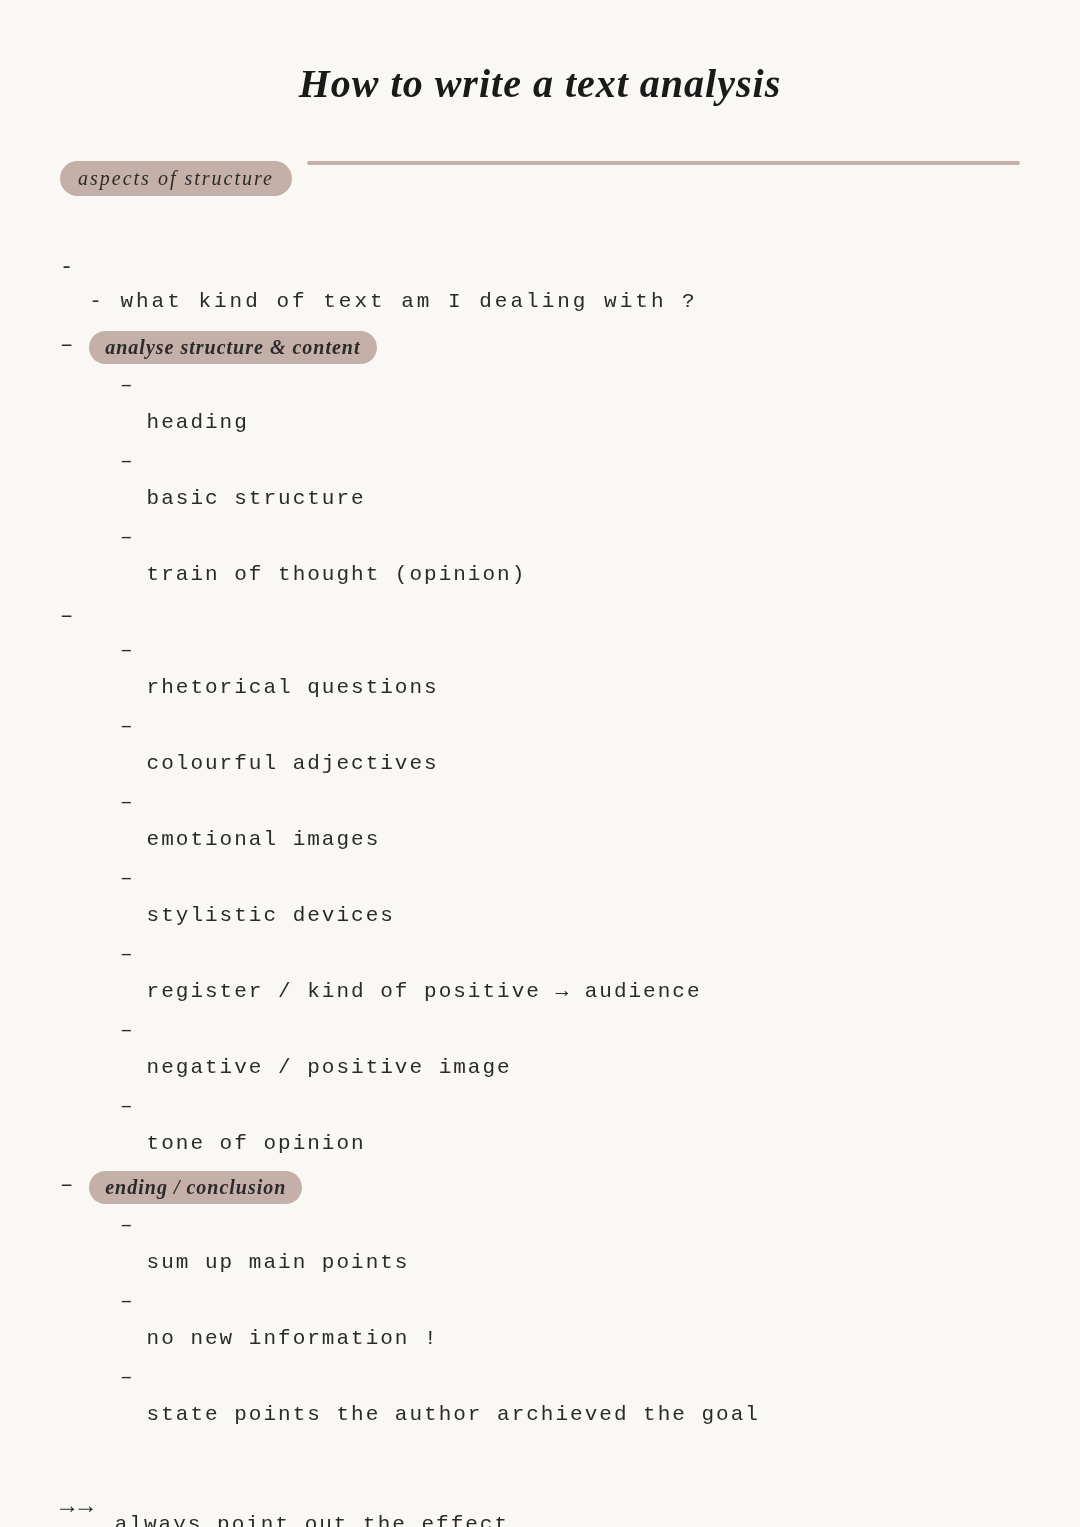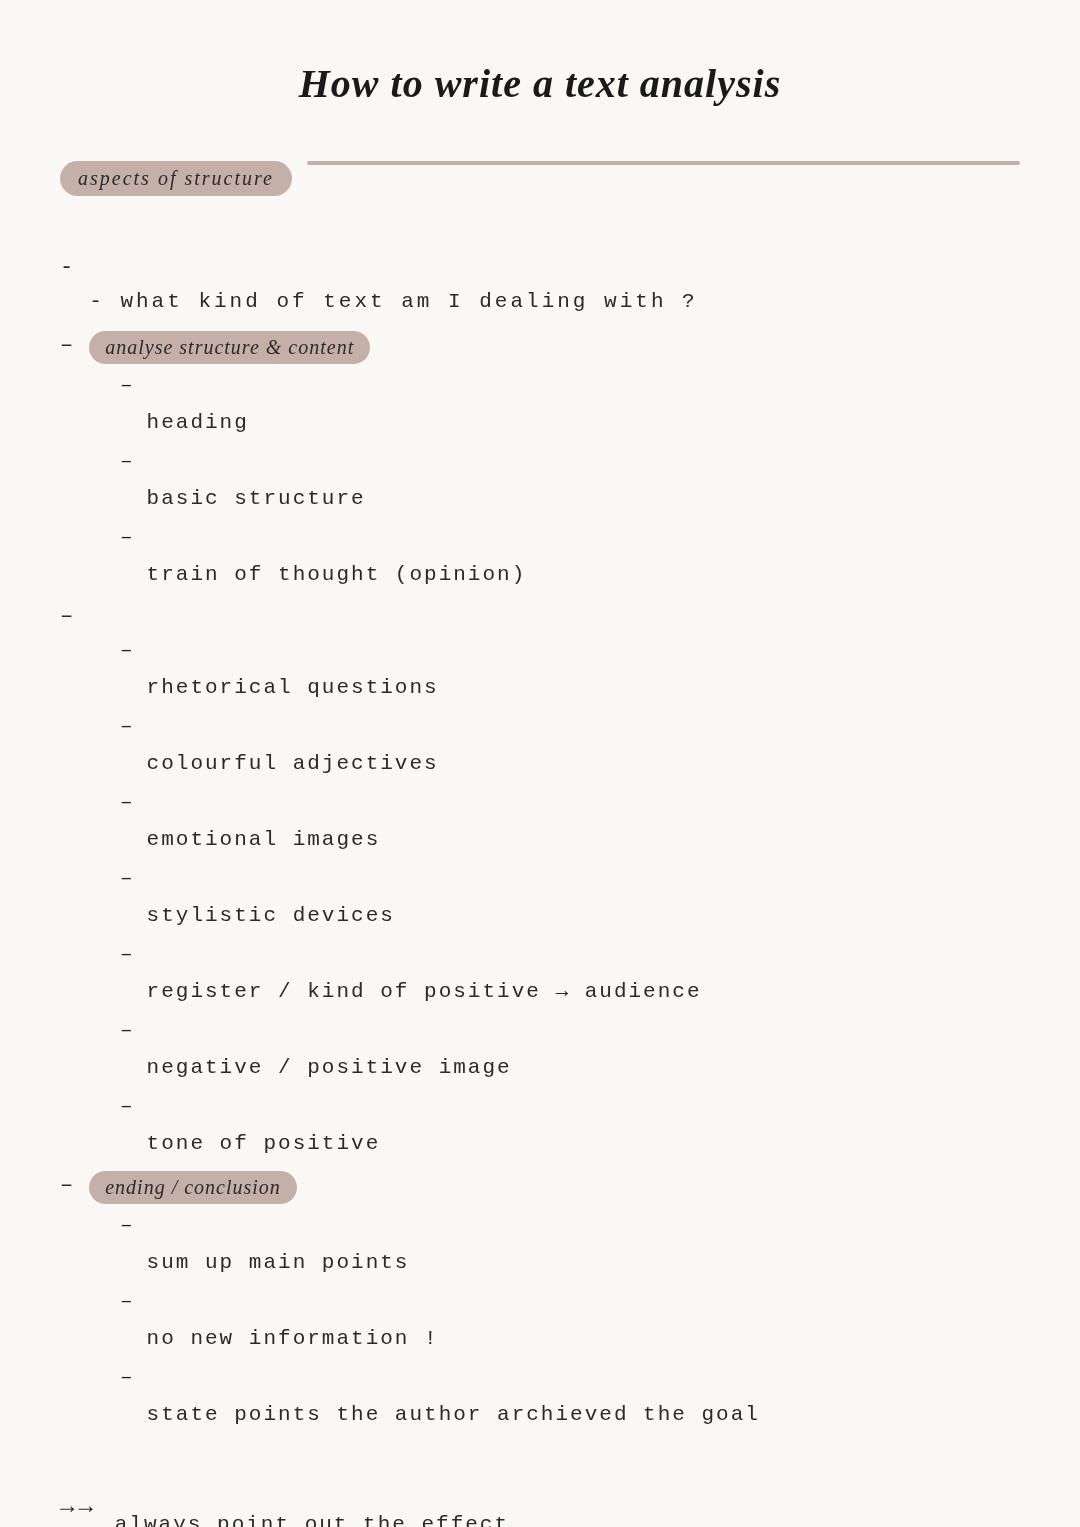--- a/index.html
+++ b/index.html
@@ -71,21 +71,21 @@
       margin-top: 2px;
     }
 
     .tagged-label {
       background: #c4b0a8;
       border-radius: 20px;
       padding: 5px 16px;
       font-family: 'Georgia', serif;
       font-size: 20px;
       font-style: italic;
-      font-weight: normal;
+      font-weight: bold;
       color: #2a2a2a;
       letter-spacing: 1px;
     }
 
     .sub-list {
       margin-left: 60px;
       margin-bottom: 10px;
     }
 
     .sub-item {
@@ -194,21 +194,21 @@
   <div class="sub-item">
     <span class="sub-dash">–</span>
     <span class="plain-text">register  / kind of  positive  →  audience</span>
   </div>
   <div class="sub-item">
     <span class="sub-dash">–</span>
     <span class="plain-text">negative / positive   image</span>
   </div>
   <div class="sub-item">
     <span class="sub-dash">–</span>
-    <span class="plain-text">tone  of positive</span>
+    <span class="plain-text">tone  of opinion</span>
   </div>
 </div>
 
 <div class="main-item" style="margin-bottom:10px;">
   <span class="dash">–</span>
   <span class="tagged-label">ending / conclusion</span>
 </div>
 <div class="sub-list">
   <div class="sub-item">
     <span class="sub-dash">–</span>

